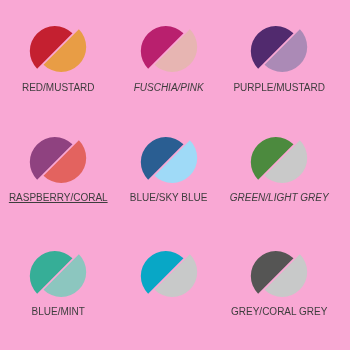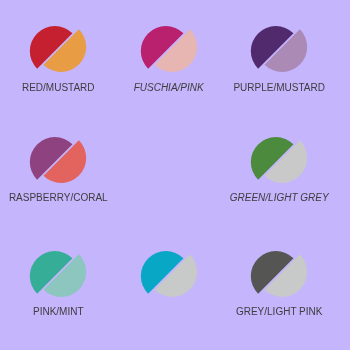--- a/index.html
+++ b/index.html
@@ -12,21 +12,21 @@
     height: 350px;
     overflow: hidden;
     background: #ffffff;
     font-family: "Liberation Sans", sans-serif;
     -webkit-font-smoothing: antialiased;
   }
   #palette-board {
     position: relative;
     width: 350px;
     height: 350px;
-    background: #c4b5fd;
+    background: #f9a8d4;
   }
   .swatch {
     position: absolute;
     width: 110px;
     height: 80px;
   }
   .swatch-mark {
     position: absolute;
     left: 0;
     top: 0;
@@ -70,42 +70,49 @@
         <path d="M 69.47766952966369 13.372330470336312 A 25 25 0 0 0 34.12233047033631 48.727669529663686 Z" fill="#512a6e"></path>
         <path d="M 75.87766952966369 9.27233047033631 A 25 25 0 0 1 40.522330470336314 44.62766952966369 Z" fill="#ab8ab6"></path>
       </svg>
       <div class="swatch-label" style="top: 62.8px;">PURPLE/MUSTARD</div>
     </div>
     <div class="swatch" style="left: 3.25px; top: 130.6px;">
       <svg class="swatch-mark" viewBox="0 0 110 58">
         <path d="M 69.47766952966369 13.372330470336312 A 25 25 0 0 0 34.12233047033631 48.727669529663686 Z" fill="#8f4280"></path>
         <path d="M 75.87766952966369 9.27233047033631 A 25 25 0 0 1 40.522330470336314 44.62766952966369 Z" fill="#e3635f"></path>
       </svg>
-      <div class="swatch-label" style="top: 62.4px;">RASPBERRY/CORAL</div>
+      <div class="swatch-label" style="top: 62.4px; text-decoration: underline;">RASPBERRY/CORAL</div>
+    </div>
+    <div class="swatch" style="left: 113.7px; top: 130.6px;">
+      <svg class="swatch-mark" viewBox="0 0 110 58">
+        <path d="M 69.47766952966369 13.372330470336312 A 25 25 0 0 0 34.12233047033631 48.727669529663686 Z" fill="#2a5e92"></path>
+        <path d="M 75.87766952966369 9.27233047033631 A 25 25 0 0 1 40.522330470336314 44.62766952966369 Z" fill="#9fdaf7"></path>
+      </svg>
+      <div class="swatch-label" style="top: 62.4px;">BLUE/SKY BLUE</div>
     </div>
     <div class="swatch" style="left: 224.2px; top: 130.6px;">
       <svg class="swatch-mark" viewBox="0 0 110 58">
         <path d="M 69.47766952966369 13.372330470336312 A 25 25 0 0 0 34.12233047033631 48.727669529663686 Z" fill="#4c8a3e"></path>
         <path d="M 75.87766952966369 9.27233047033631 A 25 25 0 0 1 40.522330470336314 44.62766952966369 Z" fill="#c9c9c9"></path>
       </svg>
       <div class="swatch-label" style="top: 62.4px; font-style: italic;">GREEN/LIGHT GREY</div>
     </div>
     <div class="swatch" style="left: 3.25px; top: 245px;">
       <svg class="swatch-mark" viewBox="0 0 110 58">
         <path d="M 69.47766952966369 13.372330470336312 A 25 25 0 0 0 34.12233047033631 48.727669529663686 Z" fill="#36ae97"></path>
         <path d="M 75.87766952966369 9.27233047033631 A 25 25 0 0 1 40.522330470336314 44.62766952966369 Z" fill="#8cc6bf"></path>
       </svg>
-      <div class="swatch-label" style="top: 62.2px;">PINK/MINT</div>
+      <div class="swatch-label" style="top: 62.2px;">BLUE/MINT</div>
     </div>
     <div class="swatch" style="left: 113.7px; top: 245px;">
       <svg class="swatch-mark" viewBox="0 0 110 58">
         <path d="M 69.47766952966369 13.372330470336312 A 25 25 0 0 0 34.12233047033631 48.727669529663686 Z" fill="#08a7c6"></path>
         <path d="M 75.87766952966369 9.27233047033631 A 25 25 0 0 1 40.522330470336314 44.62766952966369 Z" fill="#c8c9c9"></path>
       </svg>
     </div>
     <div class="swatch" style="left: 224.2px; top: 245px;">
       <svg class="swatch-mark" viewBox="0 0 110 58">
         <path d="M 69.47766952966369 13.372330470336312 A 25 25 0 0 0 34.12233047033631 48.727669529663686 Z" fill="#555554"></path>
         <path d="M 75.87766952966369 9.27233047033631 A 25 25 0 0 1 40.522330470336314 44.62766952966369 Z" fill="#c8c9c9"></path>
       </svg>
-      <div class="swatch-label" style="top: 62.2px;">GREY/LIGHT PINK</div>
+      <div class="swatch-label" style="top: 62.2px;">GREY/CORAL GREY</div>
     </div>
   </div>
 
 </body></html>

